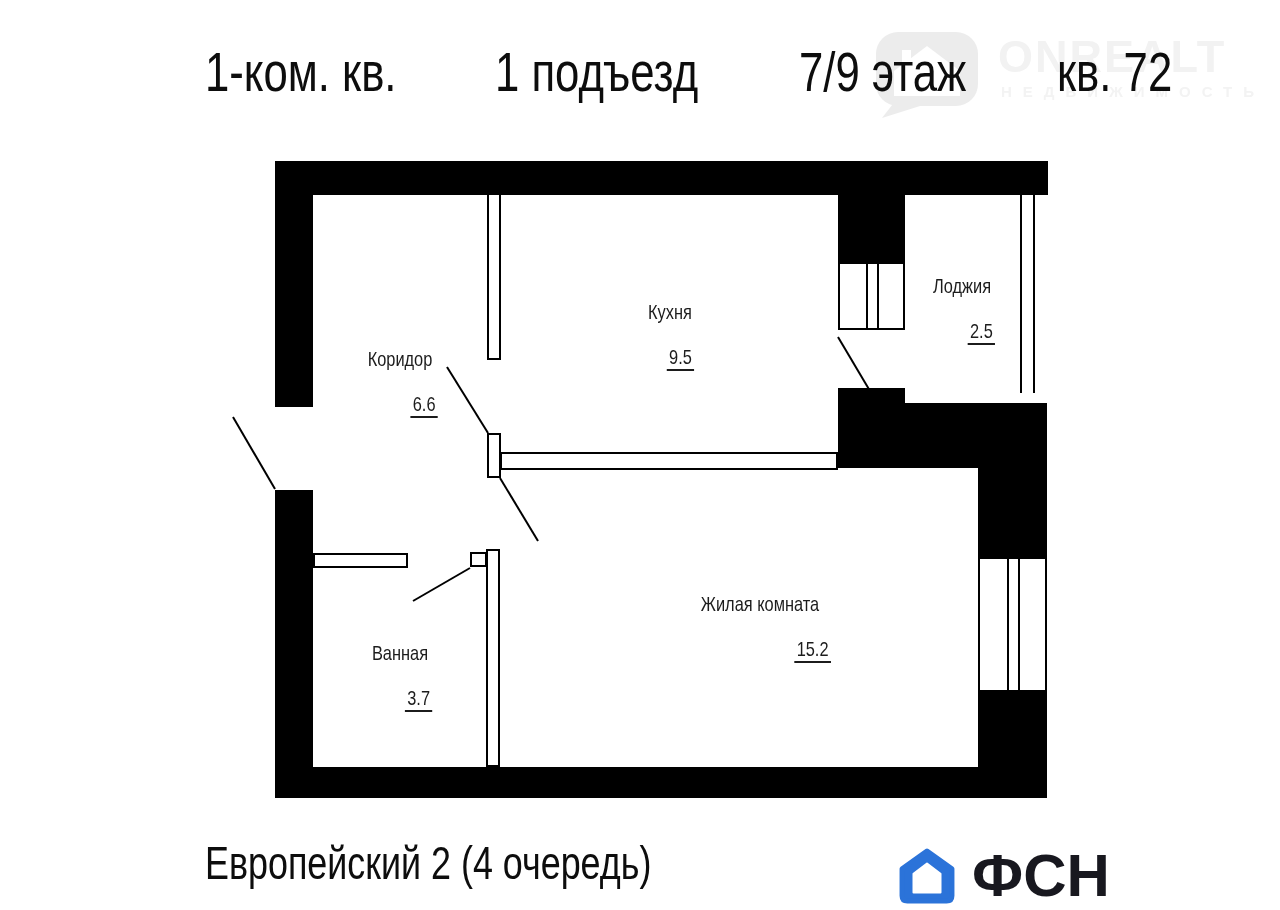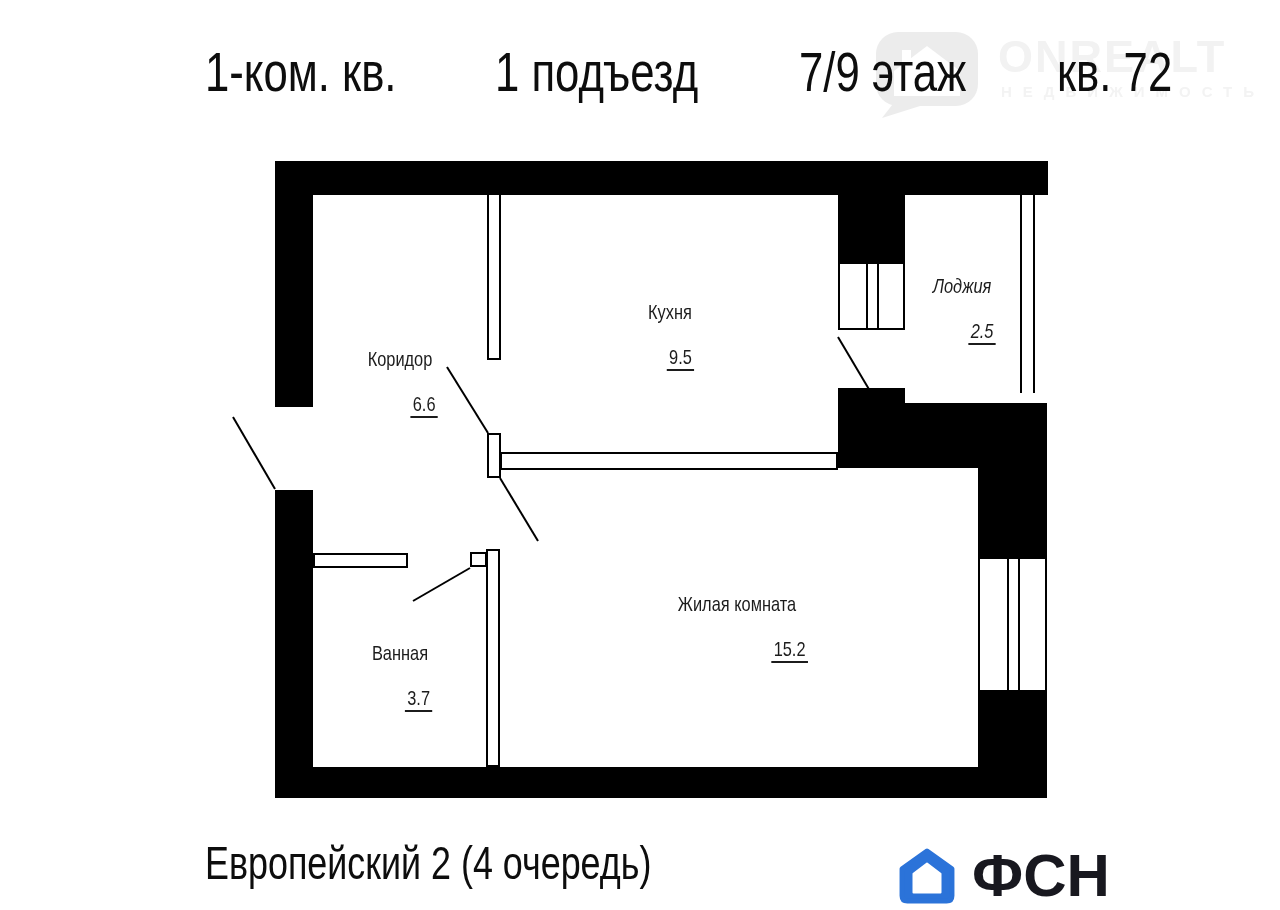--- a/index.html
+++ b/index.html
@@ -93,29 +93,29 @@
     <line x1="447" y1="367" x2="488" y2="433" stroke="#000" stroke-width="2"></line>
     <line x1="500" y1="478" x2="538" y2="541" stroke="#000" stroke-width="2"></line>
     <line x1="413" y1="601" x2="470" y2="568" stroke="#000" stroke-width="2"></line>
     <line x1="838" y1="337" x2="870" y2="391" stroke="#000" stroke-width="2"></line>
   </svg>
 
   <div class="room-label" style="left:670px;top:300px;">
     <div><span class="cond">Кухня</span></div>
     <div class="rarea"><span class="cond"><span class="area-val">9.5</span></span></div>
   </div>
-  <div class="room-label" style="left:962px;top:274px;font-style:italic;">
+  <div class="room-label" style="left:962px;top:274px;">
     <div><span class="cond">Лоджия</span></div>
     <div class="rarea"><span class="cond"><span class="area-val">2.5</span></span></div>
   </div>
   <div class="room-label" style="left:400px;top:347px;">
     <div><span class="cond">Коридор</span></div>
     <div class="rarea"><span class="cond"><span class="area-val">6.6</span></span></div>
   </div>
-  <div class="room-label" style="left:737px;top:592px;">
+  <div class="room-label" style="left:760px;top:592px;">
     <div><span class="cond">Жилая комната</span></div>
     <div class="rarea"><span class="cond"><span class="area-val">15.2</span></span></div>
   </div>
   <div class="room-label" style="left:400px;top:641px;">
     <div><span class="cond">Ванная</span></div>
     <div class="rarea"><span class="cond"><span class="area-val">3.7</span></span></div>
   </div>
 </div>
 
 <div class="abs" id="footer-caption">

